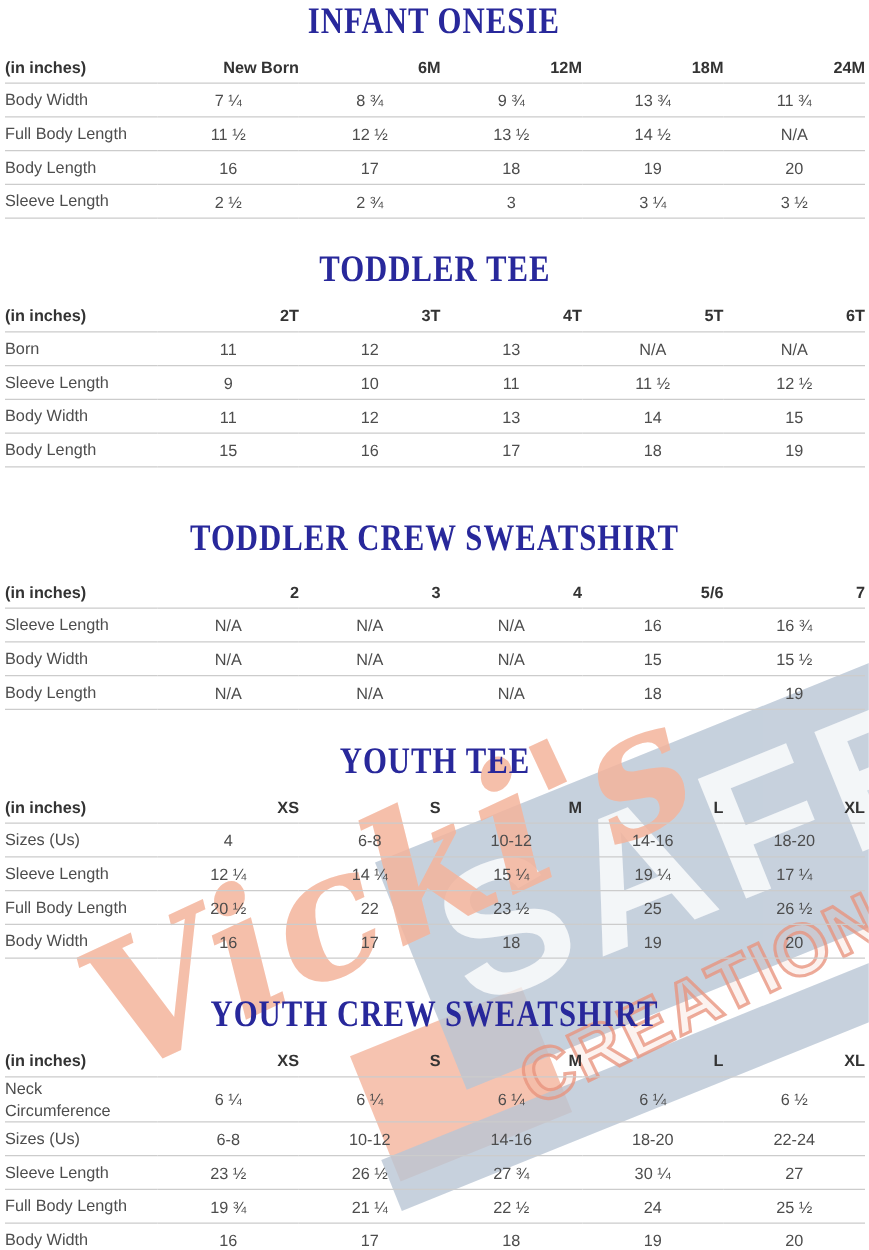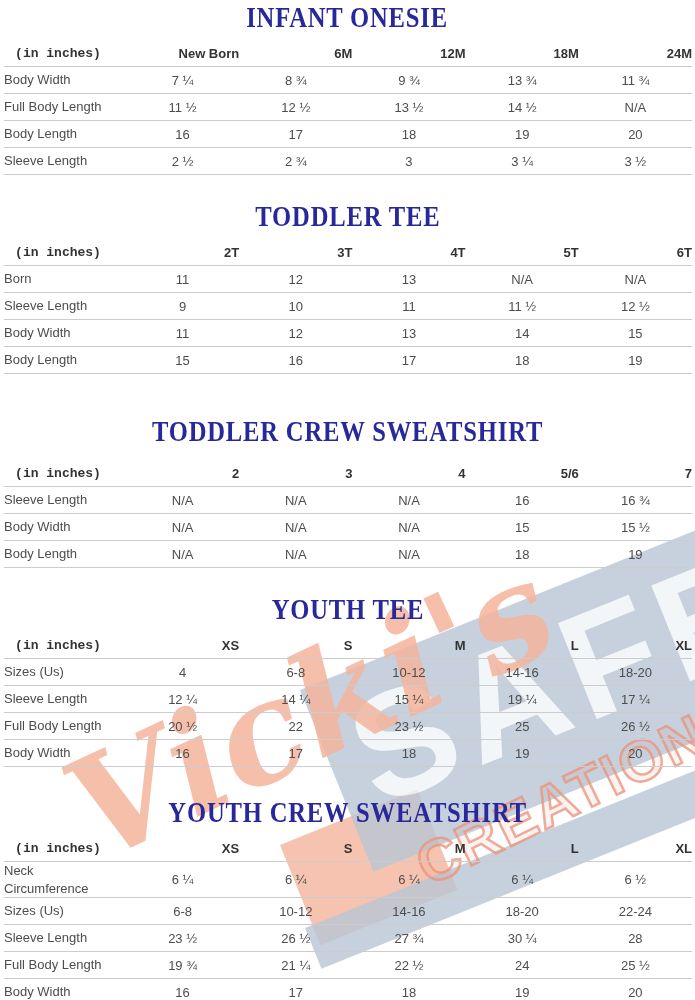--- a/index.html
+++ b/index.html
@@ -60,21 +60,21 @@
   .chart-title-text{display:inline-block;transform:scaleX(0.82);letter-spacing:1px;}
   .size-table{
     border-collapse:collapse;table-layout:fixed;
     width:688px;margin:8px 3px 0 4px;
   }
   .sec-2 .size-table{margin-top:14px;}
   .size-table th,.size-table td{
     font-size:13px;height:26px;padding:0;vertical-align:middle;
   }
   .size-table thead th{font-weight:700;color:var(--header-text,#333333);text-align:right;}
-  .size-table thead th.unit{text-align:center;padding-right:14px;font-family:Liberation Mono, monospace;}
+  .size-table thead th.unit{text-align:left;padding-right:14px;}
   .size-table tbody td{
     border-top:1px solid var(--line-gray,#cccccc);
     color:var(--text-dark,#4d4d4d);text-align:center;
   }
   .size-table tbody tr:last-child td{border-bottom:1px solid var(--line-gray,#cccccc);}
   .size-table td.row-label{text-align:left;padding-right:14px;line-height:1.35;}
 </style>
 </head>
 <body>
 
@@ -346,21 +346,21 @@
             <td>14-16</td>
             <td>18-20</td>
             <td>22-24</td>
           </tr>
           <tr>
             <td class="row-label">Sleeve Length</td>
             <td>23 ½</td>
             <td>26 ½</td>
             <td>27 ¾</td>
             <td>30 ¼</td>
-            <td>28</td>
+            <td>27</td>
           </tr>
           <tr>
             <td class="row-label">Full Body Length</td>
             <td>19 ¾</td>
             <td>21 ¼</td>
             <td>22 ½</td>
             <td>24</td>
             <td>25 ½</td>
           </tr>
           <tr>

